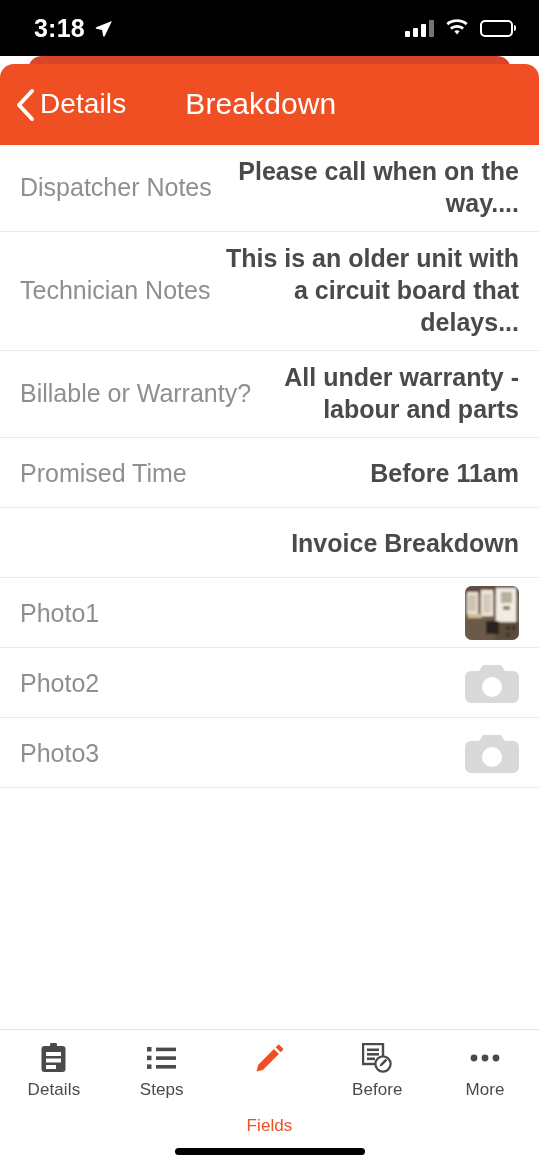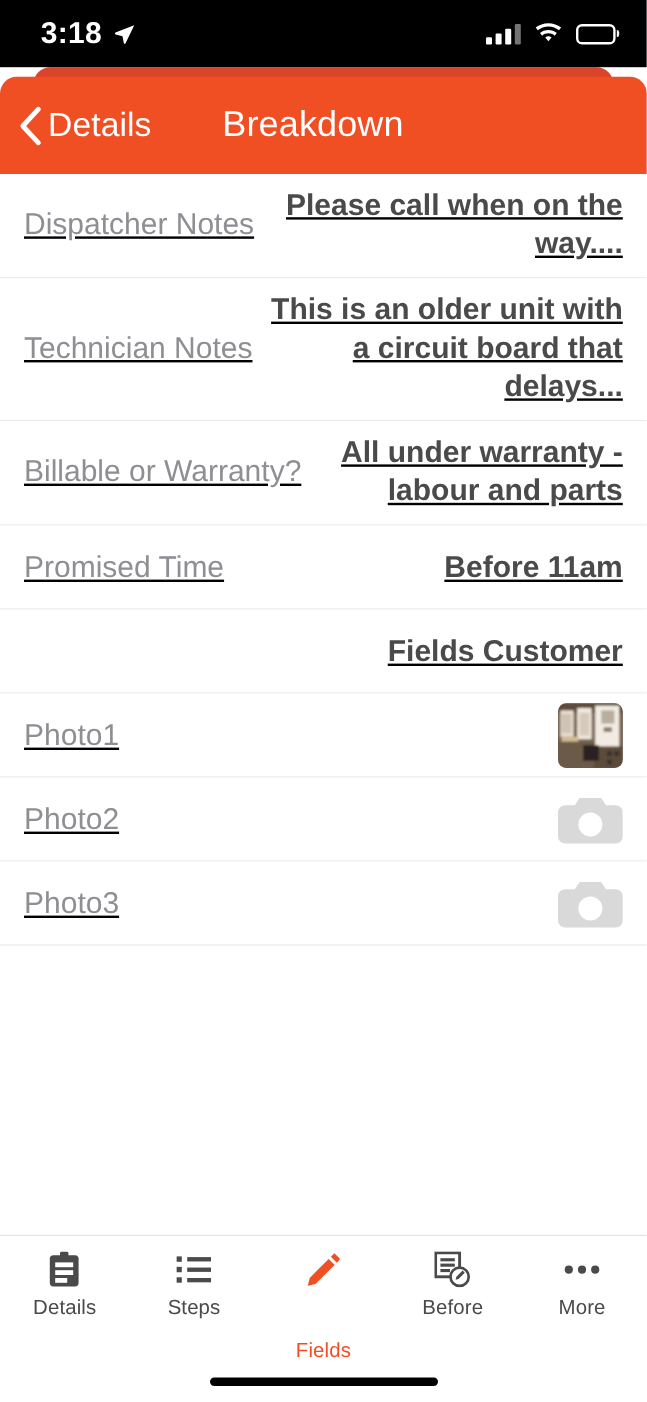--- a/index.html
+++ b/index.html
@@ -104,21 +104,20 @@
     line-height:1;
     padding-bottom:2px;
     text-align:center;
   }
 
   
   .list {
     flex:1 1 auto;
     background:#ffffff;
     overflow:hidden;
-    text-decoration:underline;
   }
   .row {
     position:relative;
     display:flex;
     align-items:center;
     justify-content:space-between;
     gap:14px;
     padding:0 20px;
     border-bottom:1px solid #e9e9e9;
     background:#ffffff;
@@ -259,21 +258,21 @@
       <span class="row-label">Billable or Warranty?</span>
       <span class="row-value">All under warranty - labour and parts</span>
     </div>
 
     <div class="row row--one">
       <span class="row-label">Promised Time</span>
       <span class="row-value">Before 11am</span>
     </div>
 
     <div class="row row--one">
-      <span class="row-value">Fields Customer</span>
+      <span class="row-value">Invoice Breakdown</span>
     </div>
 
     <div class="row row--photo">
       <span class="row-label">Photo1</span>
       <span class="thumb">
         <svg width="54" height="54" viewBox="0 0 54 54" preserveAspectRatio="none">
           <defs>
             <filter id="bl">
                 <feGaussianBlur stdDeviation="1.1"></feGaussianBlur>
               </filter>

